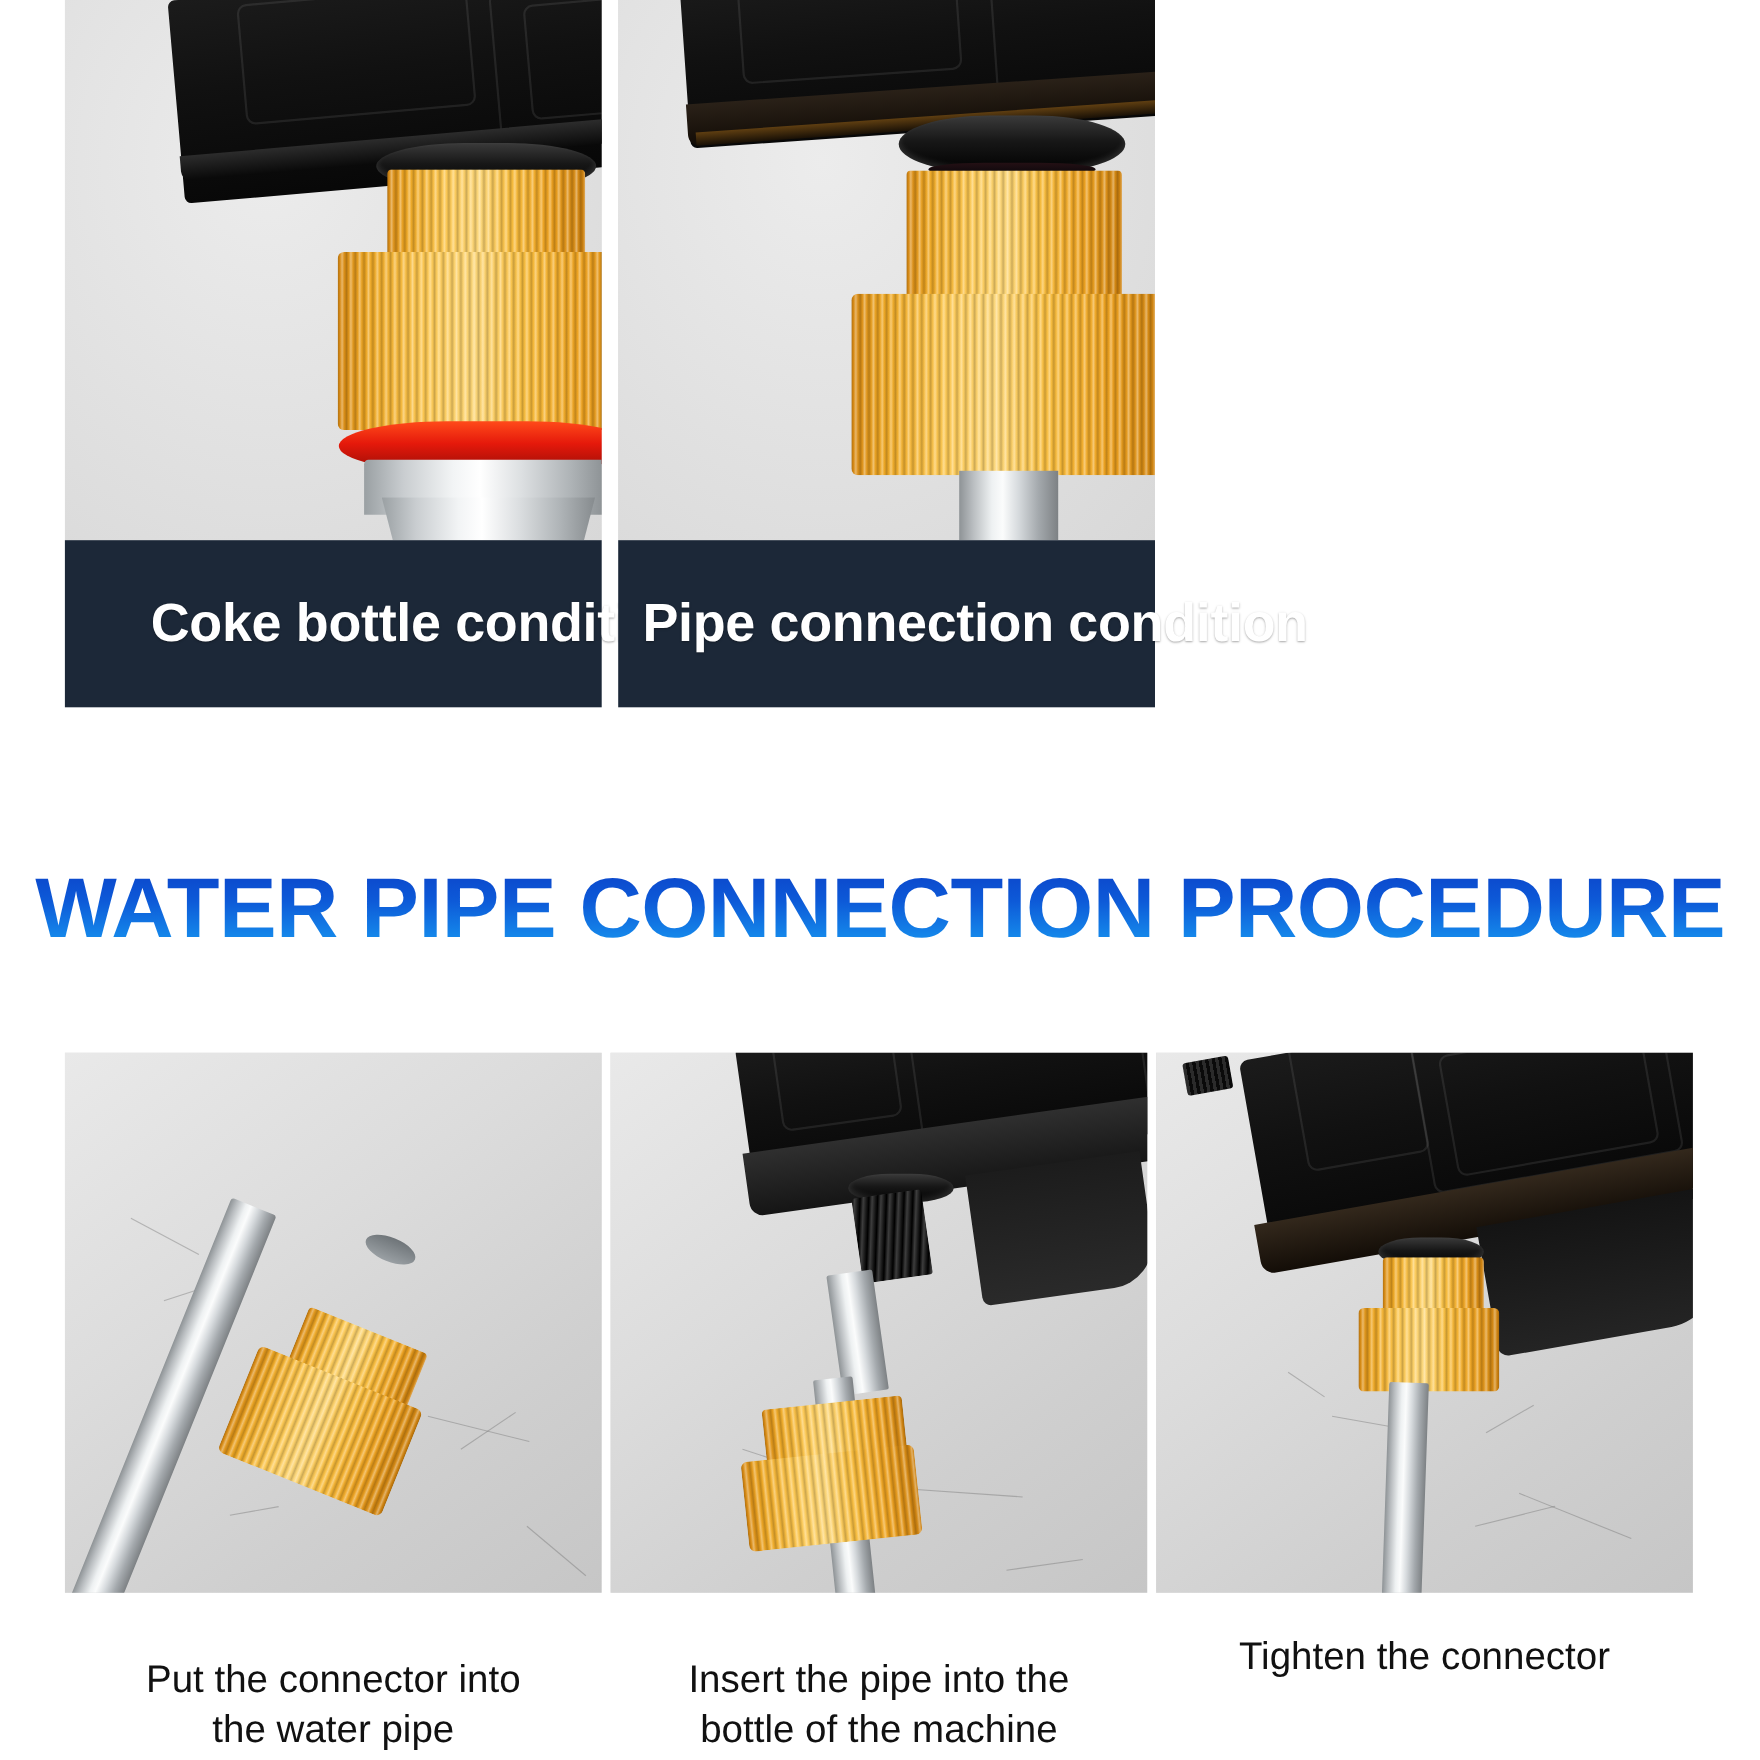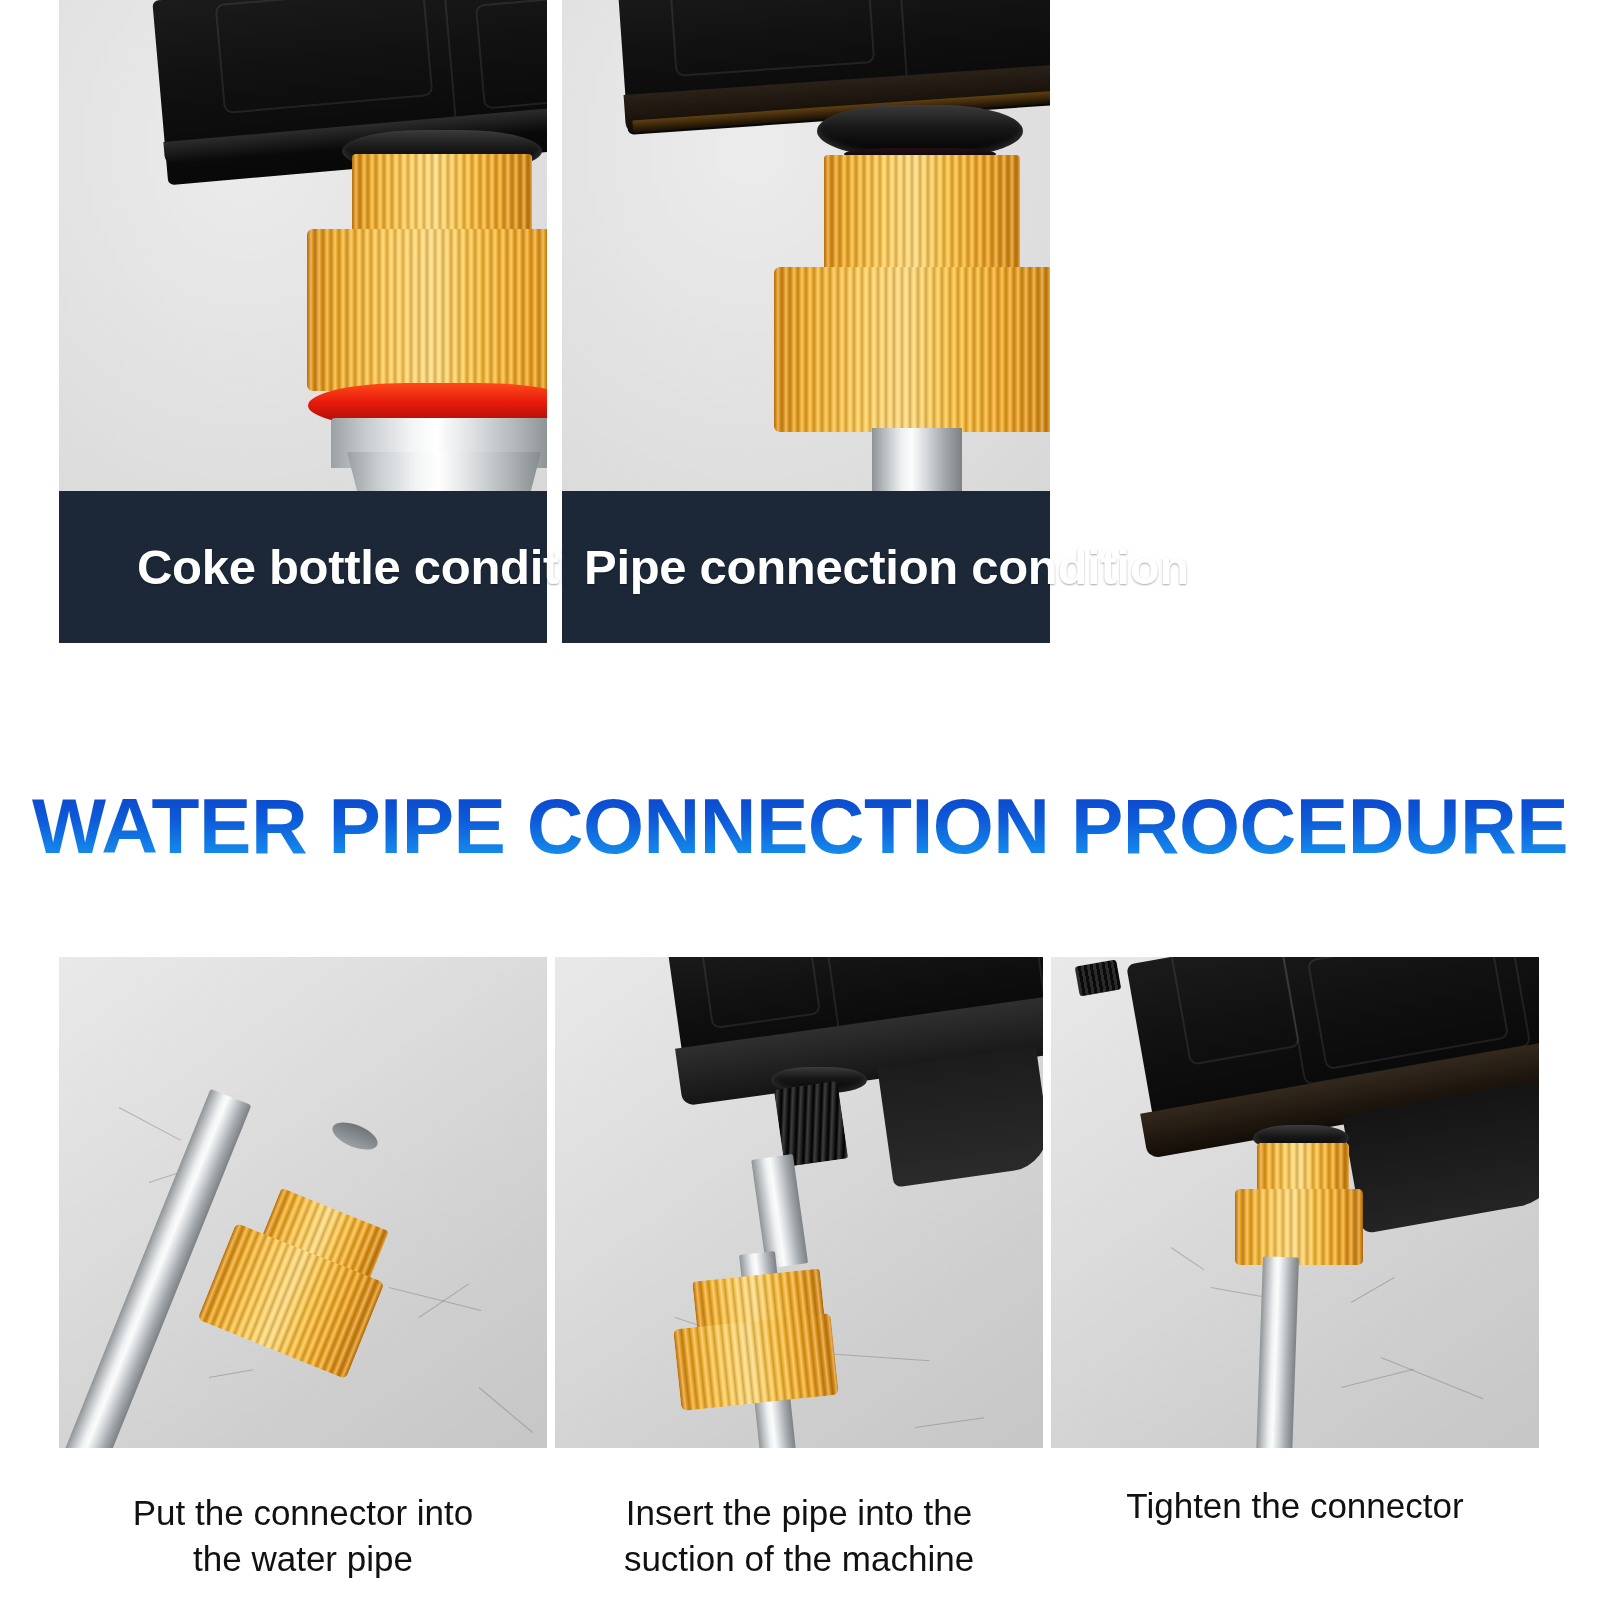--- a/index.html
+++ b/index.html
@@ -64,21 +64,21 @@
   .bot-row {
     position:absolute; left:59px; top:957px;
     width:1481px; height:643px;
     display:flex; gap:8px;
   }
   .bot-cell { position:relative; width:488px; height:643px; display:flex; flex-direction:column; }
   .bot-cell .photo { height:491px; }
   .caption {
     flex:1;
     display:flex; align-items:flex-start; justify-content:center;
-    padding-top:42px;
+    padding-top:56px;
     background:#ffffff;
   }
   .caption.centered { align-items:center; padding-top:0; padding-bottom:36px; }
   .caption-text {
     color:#111111;
     font-size:35px;
     line-height:1.32;
     text-align:center;
     white-space:pre-line;
   }
@@ -274,21 +274,21 @@
         <div class="chrome" style="left:196px;top:200px;width:42px;height:110px;transform:rotate(-8deg);
              transform-origin:50% 0;border-radius:2px;"></div>
         <div class="chrome" style="left:184px;top:296px;width:36px;height:200px;transform:rotate(-6deg);
              transform-origin:50% 0;border-radius:2px;"></div>
 
         <div class="knurl small" style="left:140px;top:318px;width:128px;height:60px;transform:rotate(-6deg);"></div>
         <div class="knurl small" style="left:122px;top:364px;width:158px;height:82px;transform:rotate(-6deg);border-radius:6px;"></div>
       </div>
       <div class="caption">
         <span class="caption-text">Insert the pipe into the
-suction of the machine</span>
+bottle of the machine</span>
       </div>
     </div>
 
     <div class="bot-cell">
       <div class="photo">
         <div class="bg-bench"></div>
         <div class="scratch" style="left:160px;top:330px;width:60px;transform:rotate(10deg);"></div>
         <div class="scratch" style="left:300px;top:345px;width:50px;transform:rotate(-30deg);"></div>
         <div class="scratch" style="left:330px;top:400px;width:110px;transform:rotate(22deg);"></div>
         <div class="scratch" style="left:290px;top:430px;width:75px;transform:rotate(-14deg);"></div>

